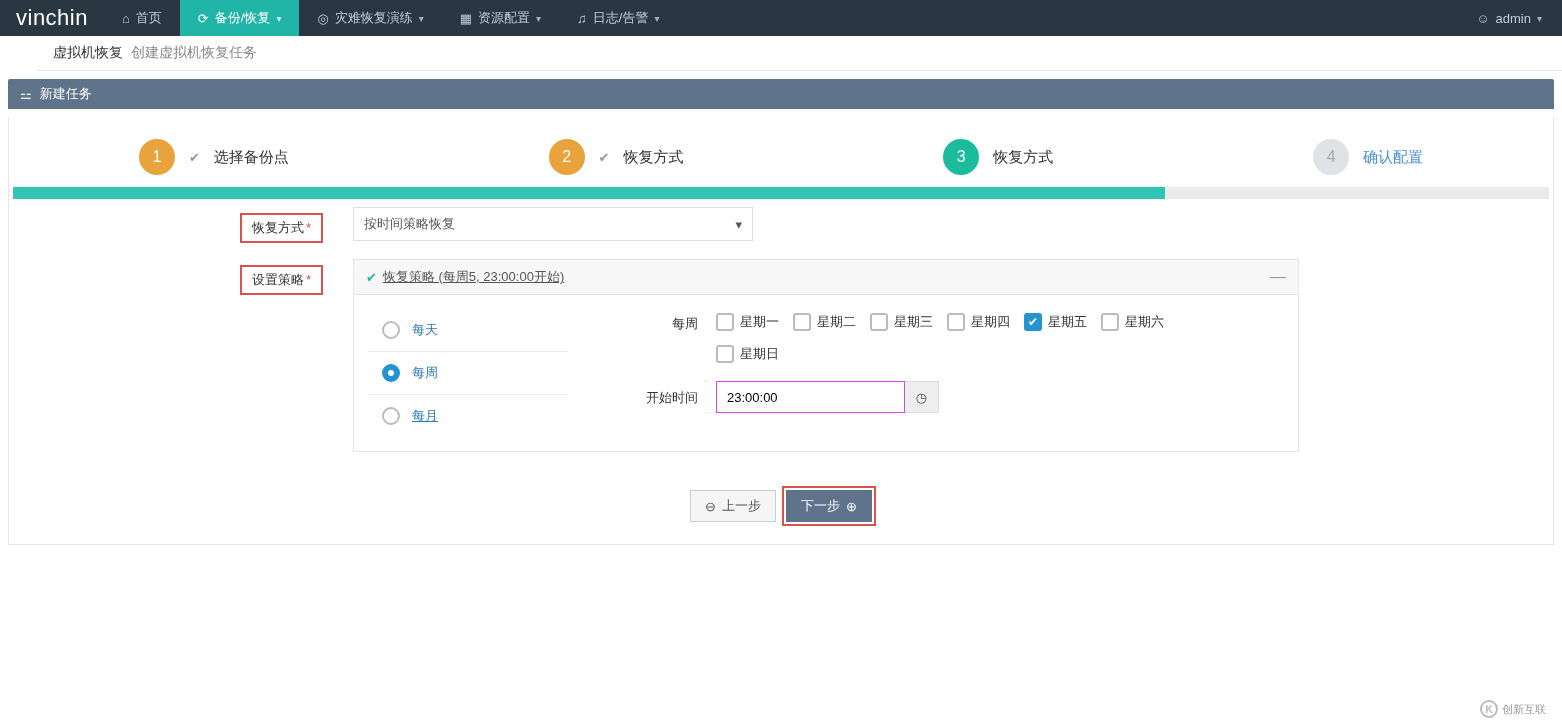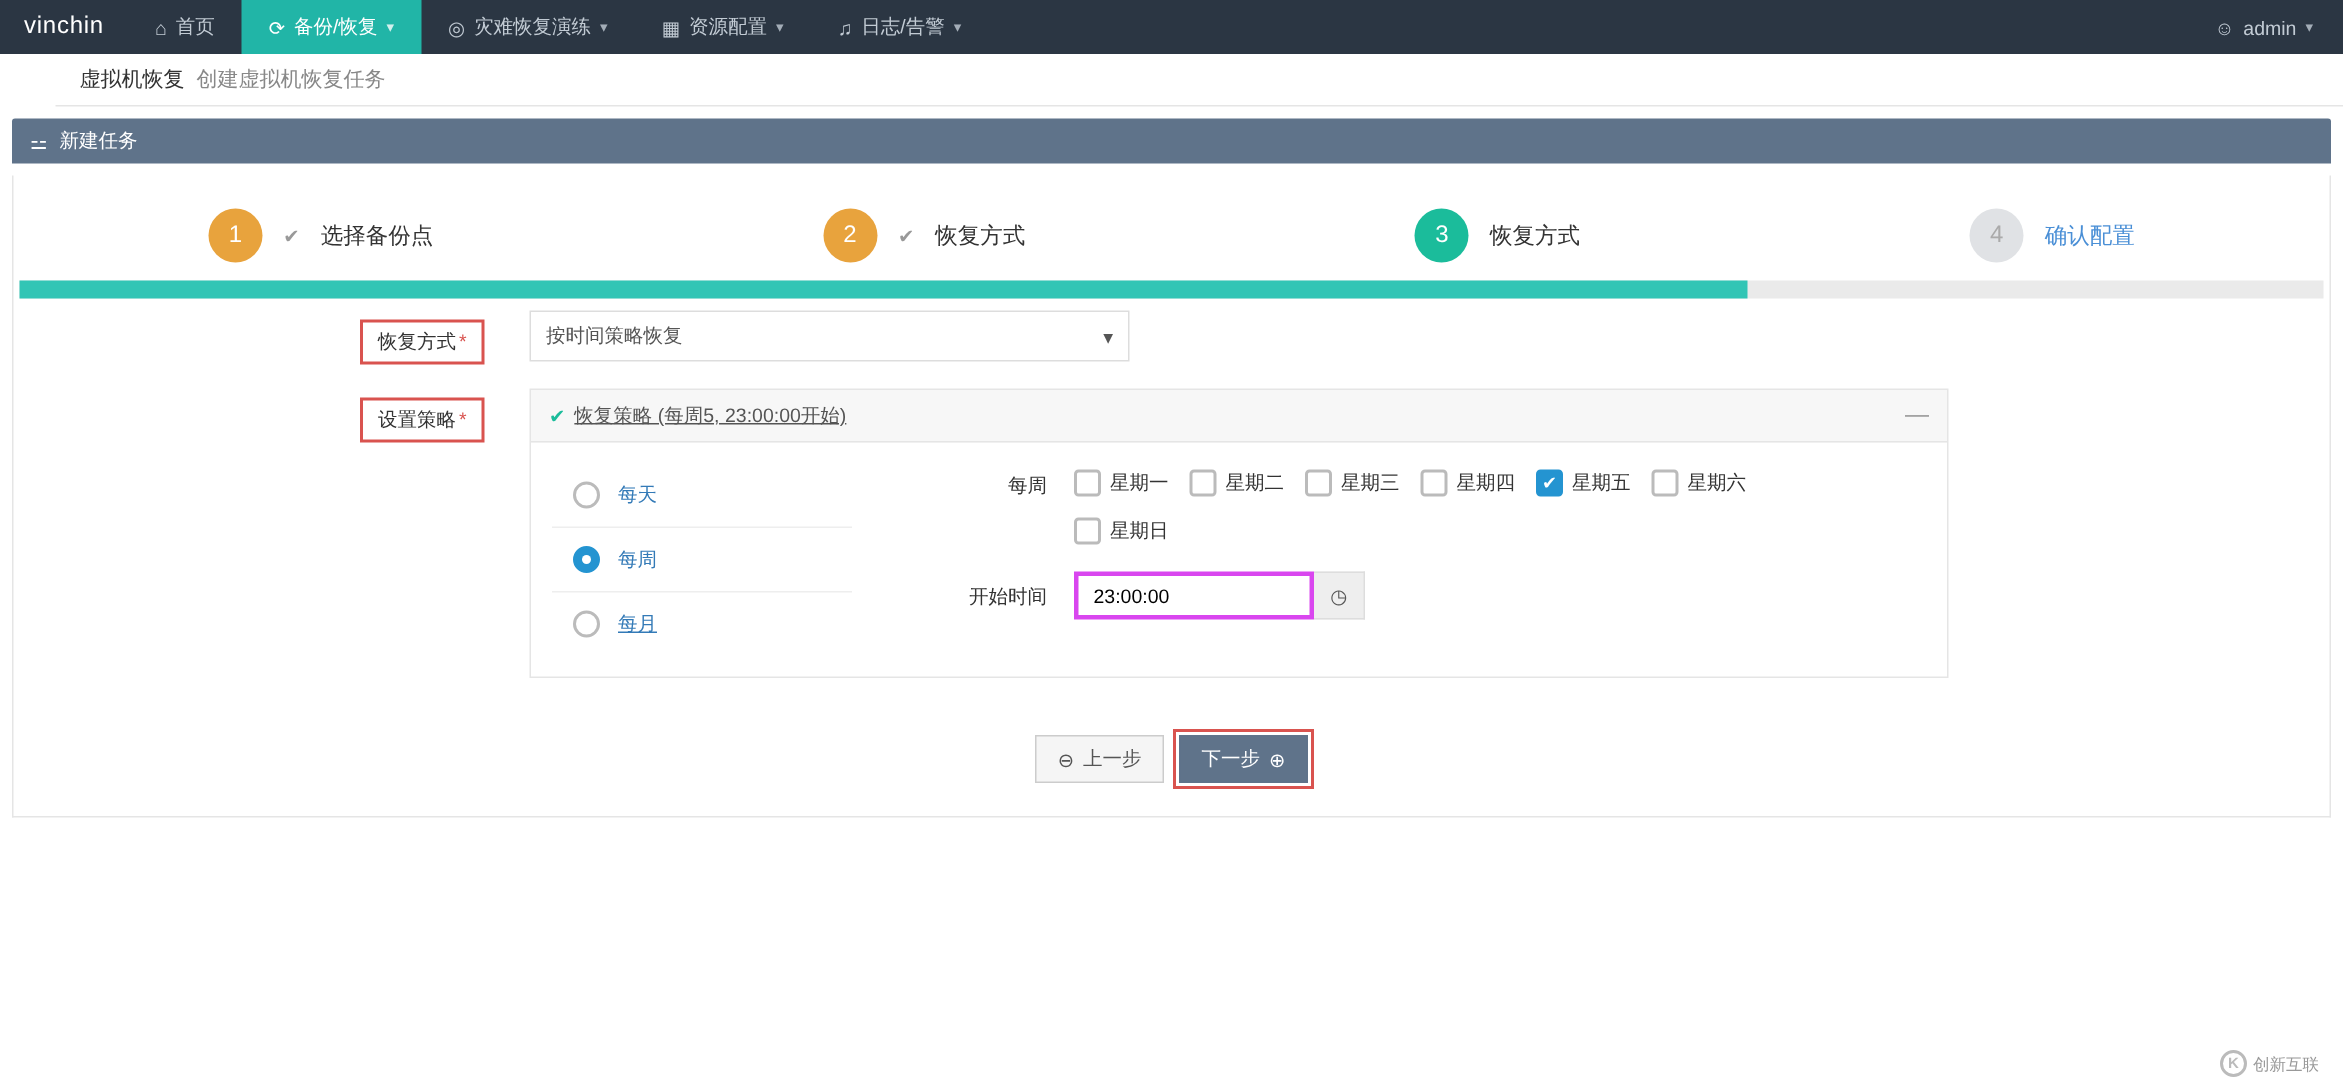--- a/index.html
+++ b/index.html
@@ -1,20 +1,20 @@
 <!DOCTYPE html>
 <html><head>
 <meta charset="utf-8">
 <style>
 * { margin: 0; padding: 0; box-sizing: border-box; }
 body { font-family: "Microsoft YaHei", Arial, sans-serif; font-size: 13px; color: #333; background: #fff; }
 
 
 .navbar { background: #2b3643; height: 36px; display: flex; align-items: stretch; color: #c2cbd4; }
-.brand { color: #fff; font-size: 16px; padding: 0 16px; display:flex; align-items:center; letter-spacing:0.5px; font-weight:300; }
+.brand { color: #fff; font-size: 22px; padding: 0 16px; display:flex; align-items:center; letter-spacing:0.5px; font-weight:300; }
 .navmenu { display: flex; }
 .navitem { display: flex; align-items: center; padding: 0 18px; gap: 6px; cursor: pointer; position:relative; }
 .navitem.active { background: #21b5a7; color:#fff; }
 .navitem.active::after{ content:""; position:absolute; bottom:-6px; left:50%; transform:translateX(-50%); border:6px solid transparent; border-top-color:#21b5a7; }
 .navspacer{ flex:1; }
 .navuser{ display:flex; align-items:center; gap:6px; padding:0 20px; cursor:pointer; }
 .icon{ font-style:normal; display:inline-block; }
 .chev{ font-size:10px; opacity:.8; }
 
 
@@ -66,21 +66,21 @@
 
 .detailcol{ flex:1; padding:4px 10px 4px 40px;}
 .dayrow{ display:flex; align-items:flex-start; gap:18px; margin-bottom:18px;}
 .daylabel{ width:90px; text-align:right; color:#333; padding-top:2px;}
 .days{ display:flex; flex-wrap:wrap; gap:14px; max-width:460px;}
 .daychk{ display:flex; align-items:center; gap:6px; cursor:pointer; color:#333;}
 .cbox{ width:18px; height:18px; border:2px solid #bbb; border-radius:3px; display:inline-flex; align-items:center; justify-content:center; background:#fff;}
 .cbox.on{ background:#2494d1; border-color:#2494d1; color:#fff; font-size:12px;}
 .timerow{ display:flex; align-items:center; gap:18px;}
 .timeinput{ display:flex;}
-.timeinput input{ width:160px; height:32px; border:3px solid #d946ef; padding:0 10px; font-size:13px;}
+.timeinput input{ width:189px; height:32px; border:1px solid #d946ef; padding:0 10px; font-size:13px;}
 .timeinput .clockbtn{ width:34px; height:32px; border:1px solid #ddd; border-left:none; background:#eee; display:flex; align-items:center; justify-content:center; cursor:pointer; color:#555;}
 
 .footerbtns{ display:flex; justify-content:center; gap:10px; padding:30px 0 12px; }
 .btn{ height:32px; padding:0 14px; display:flex; align-items:center; gap:6px; border:1px solid #ccc; background:#f5f5f5; color:#555; cursor:pointer; font-size:13px;}
 .btn.primary{ background:#5f738a; color:#fff; border-color:#5f738a;}
 .btn.hl{ outline:2px solid #d9534f; outline-offset:2px;}
 
 .watermark{ position:fixed; bottom:6px; right:16px; font-size:11px; color:#999; display:flex; align-items:center; gap:4px;}
 .watermark .wmicon{ width:18px; height:18px; border:2px solid #bbb; border-radius:50%; display:flex; align-items:center; justify-content:center; font-size:10px; font-weight:bold; color:#bbb;}
 </style>

